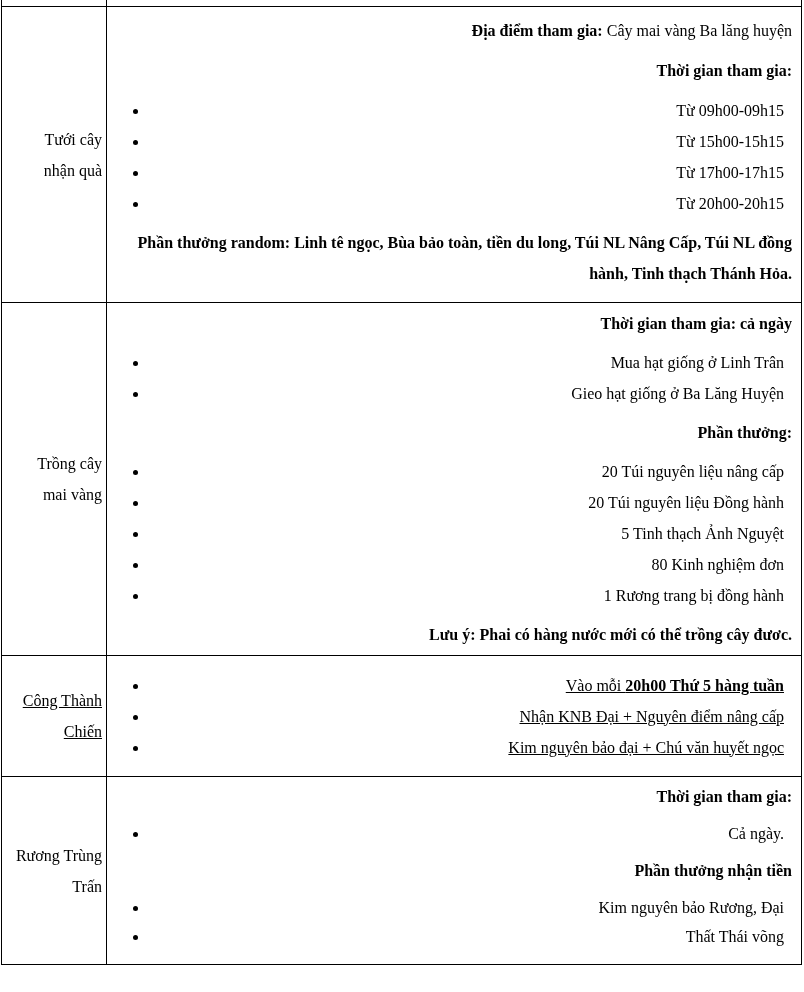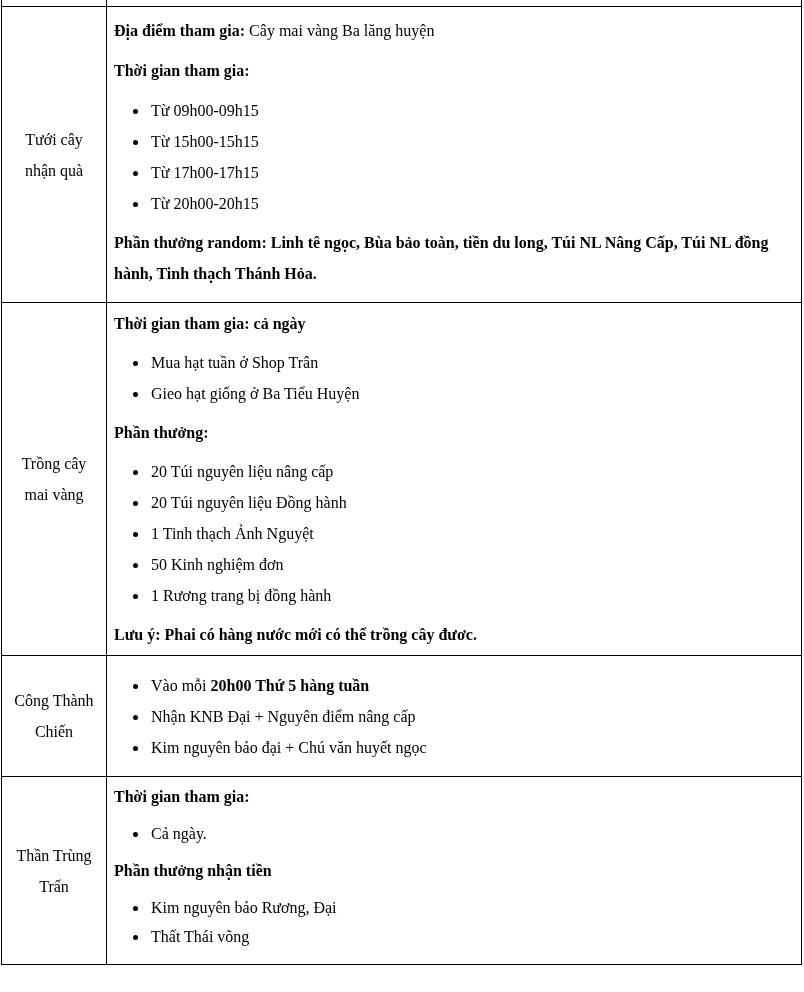--- a/index.html
+++ b/index.html
@@ -27,36 +27,37 @@
     width: 104px;
     text-align: center;
     padding: 10px 4px;
   }
   td.content-cell {
     padding: 5px 9px 5px 7px;
   }
   p, li, .title-line {
     margin: 0;
     line-height: 31px;
+    text-align: right;
   }
   ul {
     margin: 8px;
     padding-left: 27px;
   }
   li { padding-left: 2px; }
   b { font-weight: bold; }
   
   .spaced p { margin-bottom: 9px; }
   .spaced p:last-child { margin-bottom: 5px; }
   
   .compact p, .compact li, .compact .title-line { line-height: 29px; }
   
   .row-tuoi-cay-nhan-qua td          { height: 275px; }
   .row-trong-cay-mai-vang td         { height: 320px; }
-  .row-cong-thanh-chien td           { height: 100px; }
+  .row-cong-thanh-chien td           { height: 100px; text-decoration: underline; }
   .row-cap-nhat-xep-hang-phi-phong td{ height: 112px; }
   .row-than-trung-tran td            { height: 157px; }
   
   tr.partial-top td    { height: 6px;  border-top: none;    padding: 0; }
 </style>
 </head>
 <body>
 
 <table class="events">
   <tbody>
@@ -82,50 +83,50 @@
         </td>
       </tr>
       <tr class="row-trong-cay-mai-vang">
         <td class="name-cell">
           <div class="title-line">Trồng cây</div>
           <div class="title-line">mai vàng</div>
         </td>
         <td class="content-cell">
           <p><b>Thời gian tham gia: cả ngày</b></p>
           <ul>
-            <li><span>Mua hạt tuần ở Shop Trân</span></li>
-            <li><span>Gieo hạt giống ở Ba Tiểu Huyện</span></li>
+            <li><span>Mua hạt giống ở Linh Trân</span></li>
+            <li><span>Gieo hạt giống ở Ba Lăng Huyện</span></li>
           </ul>
           <p><b>Phần thưởng:</b></p>
           <ul>
             <li><span>20 Túi nguyên liệu nâng cấp</span></li>
             <li><span>20 Túi nguyên liệu Đồng hành</span></li>
-            <li><span>1 Tinh thạch Ảnh Nguyệt</span></li>
-            <li><span>50 Kinh nghiệm đơn</span></li>
+            <li><span>5 Tinh thạch Ảnh Nguyệt</span></li>
+            <li><span>80 Kinh nghiệm đơn</span></li>
             <li><span>1 Rương trang bị đồng hành</span></li>
           </ul>
           <p><b>Lưu ý: Phai có hàng nước mới có thể trồng cây đươc.</b></p>
         </td>
       </tr>
       <tr class="row-cong-thanh-chien">
         <td class="name-cell">
           <div class="title-line">Công Thành</div>
           <div class="title-line">Chiến</div>
         </td>
         <td class="content-cell">
           <ul>
             <li><span>Vào mỗi </span><b>20h00 Thứ 5 hàng tuần</b></li>
             <li><span>Nhận KNB Đại + Nguyên điểm nâng cấp</span></li>
             <li><span>Kim nguyên bảo đại + Chú văn huyết ngọc</span></li>
           </ul>
         </td>
       </tr>
       <tr class="row-than-trung-tran">
         <td class="name-cell">
-          <div class="title-line">Thần Trùng</div>
+          <div class="title-line">Rương Trùng</div>
           <div class="title-line">Trấn</div>
         </td>
         <td class="content-cell compact">
           <p><b>Thời gian tham gia:</b></p>
           <ul>
             <li><span>Cả ngày.</span></li>
           </ul>
           <p><b>Phần thưởng nhận tiền</b></p>
           <ul>
             <li><span>Kim nguyên bảo Rương, Đại</span></li>

